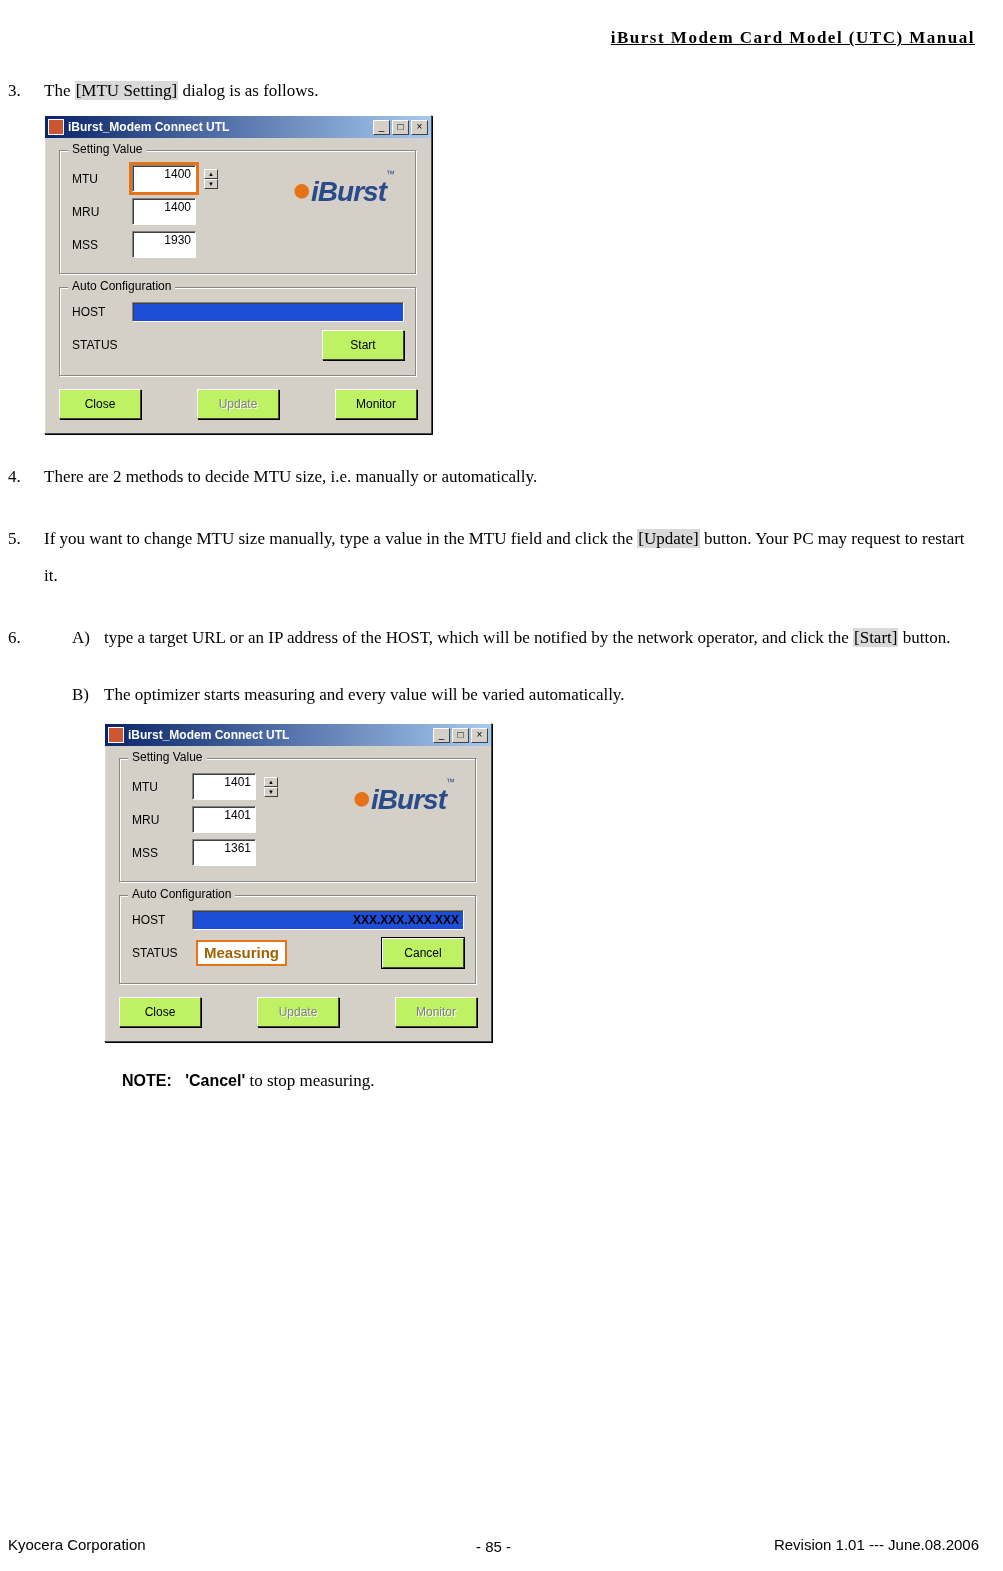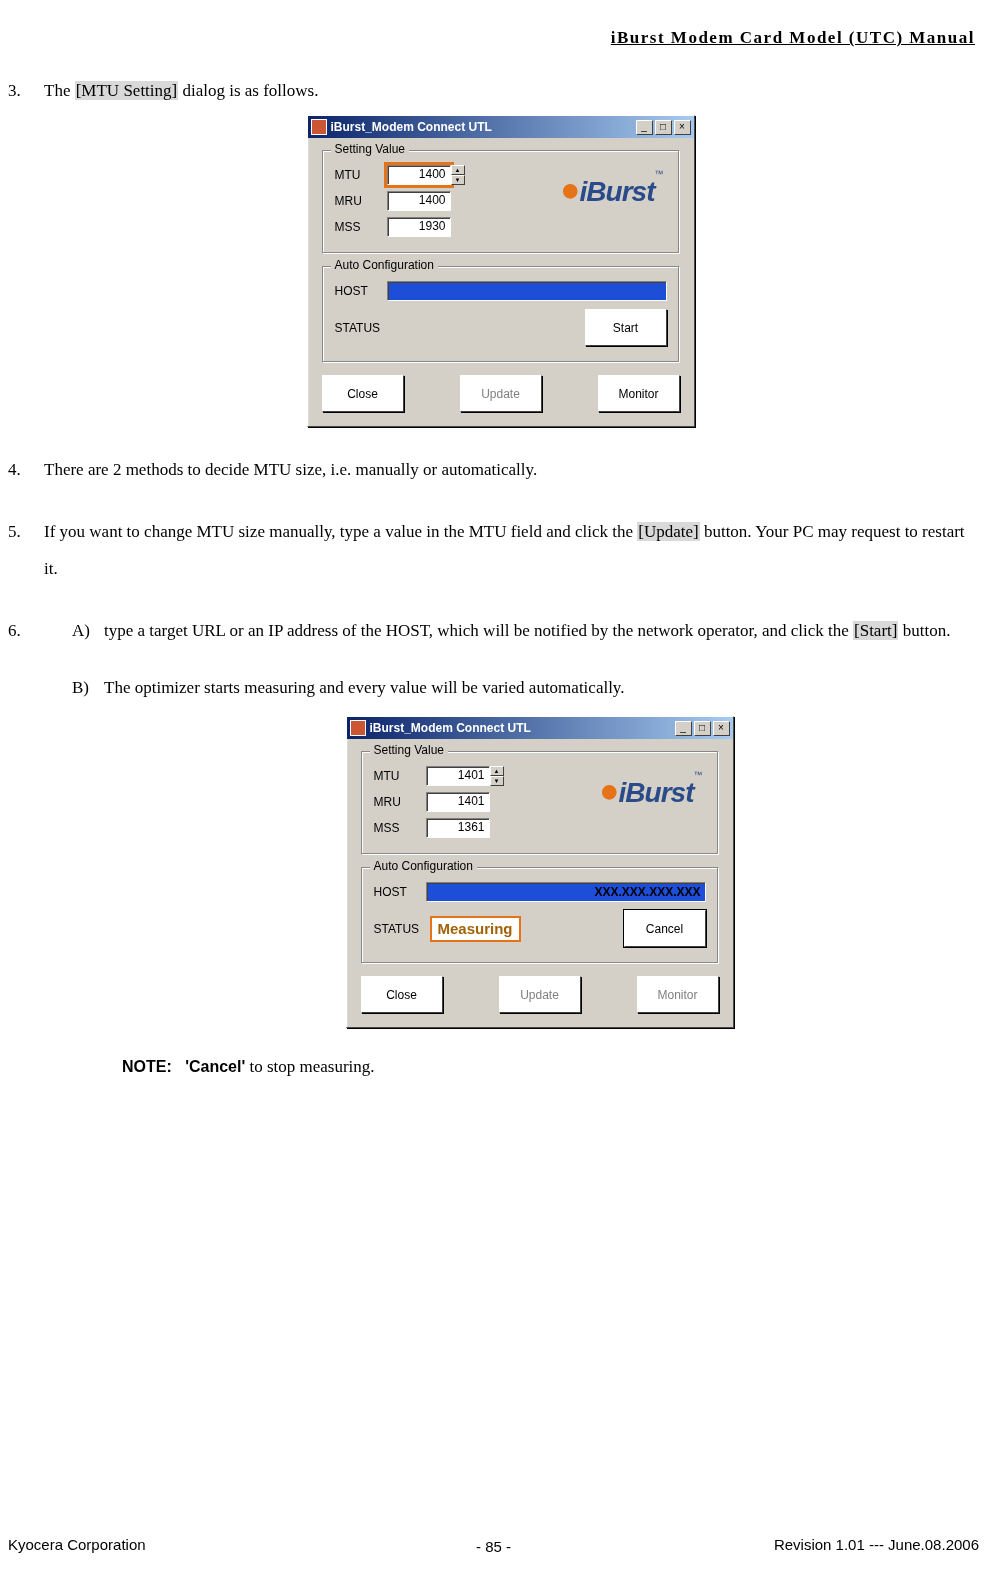--- a/index.html
+++ b/index.html
@@ -56,21 +56,21 @@
       padding-left: 32px;
       margin-bottom: 20px;
       text-align: justify;
     }
     .sub-list > li .marker {
       position: absolute;
       left: 0;
     }
     .dialog-wrapper {
       display: flex;
-      justify-content: center;
+      justify-content: flex-start;
       padding-right: 18px;
       margin-top: 6px;
       margin-bottom: 24px;
     }
     .dialog {
       font-family: Tahoma, Arial, sans-serif;
       width: 388px;
       background: #d4d0c8;
       border-top: 1px solid #fff;
       border-left: 1px solid #fff;
@@ -113,57 +113,57 @@
       padding: 14px 12px 10px 12px;
       margin-bottom: 12px;
     }
     .fake-legend {
       position: absolute; top: -9px; left: 8px;
       background: #d4d0c8; padding: 0 4px;
       font-size: 12px;
     }
     .row {
       display: flex; align-items: center; margin-bottom: 6px;
-      gap: 0;
+      gap: 8px;
     }
     .row .lbl { width: 52px; }
     .numbox {
-      width: 64px; height: 20px; background: #fff;
+      width: 64px; height: 27px; background: #fff;
       border-top: 1px solid #808080; border-left: 1px solid #808080;
       border-right: 1px solid #fff; border-bottom: 1px solid #fff;
       box-shadow: inset 1px 1px 0 #404040;
       text-align: right; padding: 1px 4px; font-size: 12px;
     }
     .numbox.hl { outline: 3px solid #e67317; outline-offset: 0; }
     .spin { width: 14px; display: flex; flex-direction: column; }
     .spin div {
       height: 10px; background: #d4d0c8;
       border-top: 1px solid #fff; border-left: 1px solid #fff;
       border-bottom: 1px solid #404040; border-right: 1px solid #404040;
       font-size: 6px; text-align: center; line-height: 8px;
     }
     .logo-area {
-      position: absolute; right: 16px; top: 18px;
+      position: absolute; right: 22px; top: 18px;
       font-family: Arial; font-weight: bold; font-style: italic;
       font-size: 28px; color: #2a4b8a;
       letter-spacing: -1px;
     }
     .logo-area .dot { color: #e67317; font-style: normal; font-size: 34px; }
     .logo-area .tm { font-size: 9px; vertical-align: top; font-style: normal; font-weight: normal; color: #2a4b8a; }
     .hostbox {
       flex: 1; height: 20px; background: #1d4ed8;
       border-top: 1px solid #808080; border-left: 1px solid #808080;
       border-right: 1px solid #fff; border-bottom: 1px solid #fff;
       box-shadow: inset 1px 1px 0 #404040;
       padding: 1px 4px; font-size: 12px;
       display: flex; align-items: center; justify-content: flex-end;
       font-weight: bold; font-family: Arial;
     }
     .btn {
-      background: #ffffff; height: 37px;
+      background: #bef264; height: 30px;
       border-top: 1px solid #fff; border-left: 1px solid #fff;
       border-right: 1px solid #404040; border-bottom: 1px solid #404040;
       box-shadow: 1px 1px 0 #000;
       font-size: 12px; display: flex; align-items: center; justify-content: center;
       min-width: 82px;
     }
     .btn.disabled { color: #808080; text-shadow: 1px 1px 0 #fff; }
     .btn.default { box-shadow: 0 0 0 1px #000, 1px 1px 0 #000; }
     .btnrow { display: flex; justify-content: space-between; gap: 8px; }
     .status-measuring {

